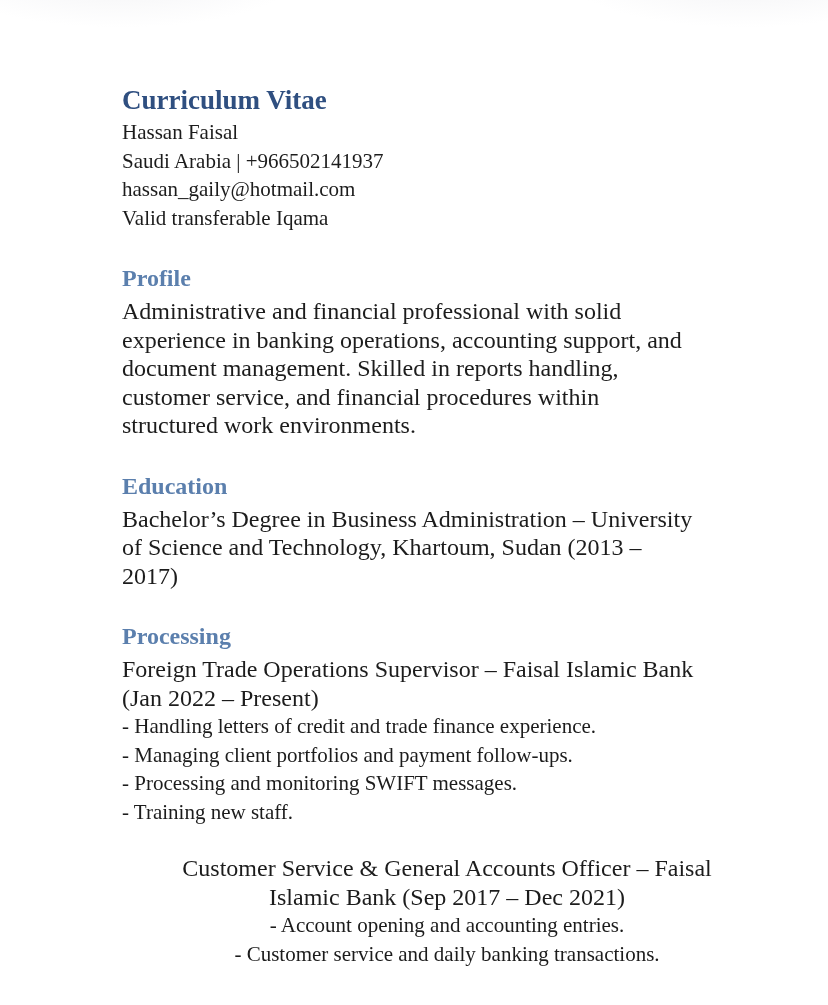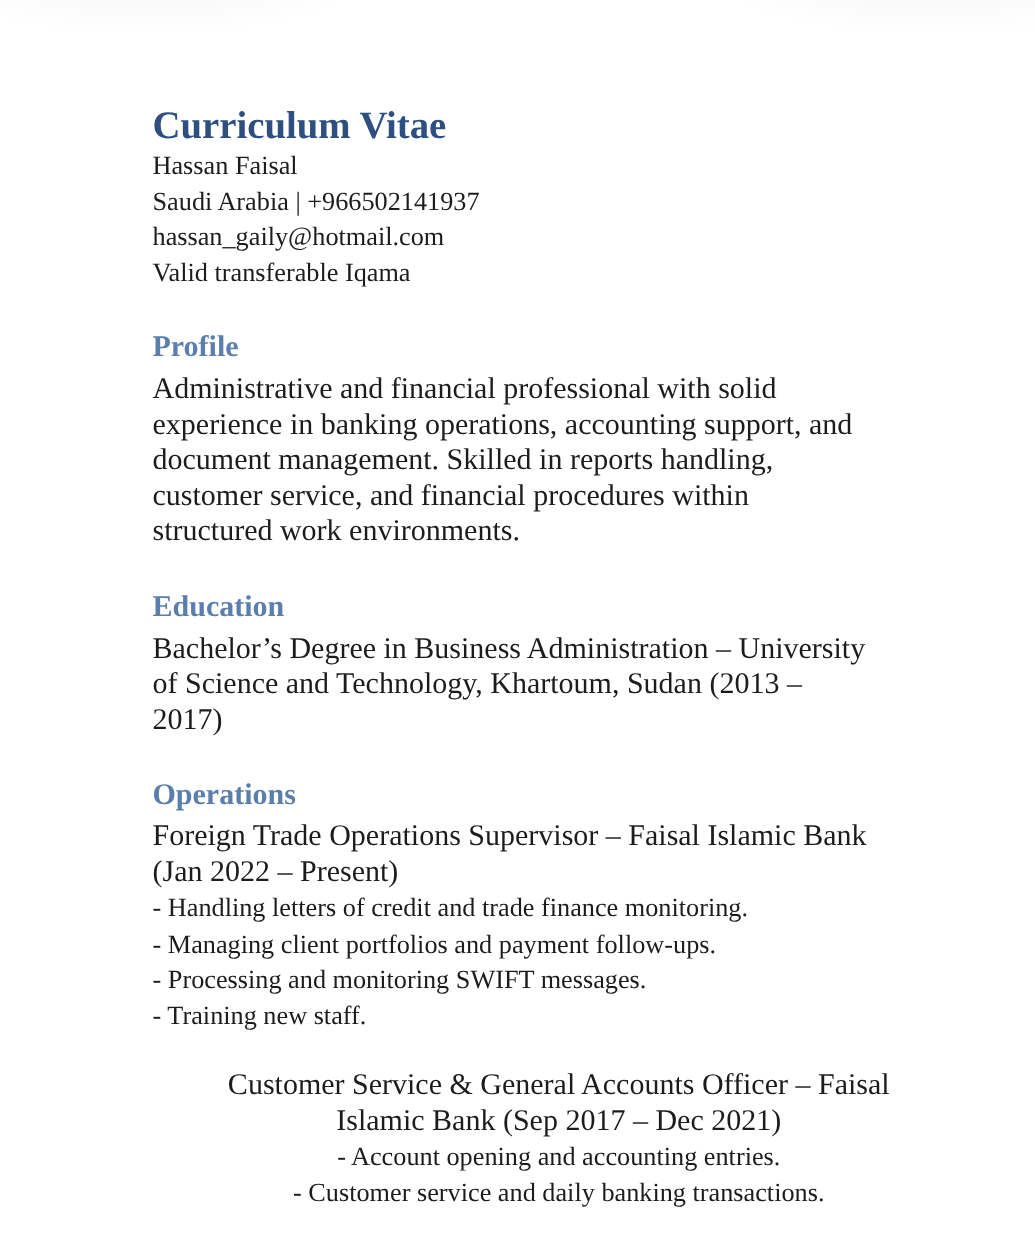--- a/index.html
+++ b/index.html
@@ -16,21 +16,21 @@
     padding: 84px 56px 0 122px;
     background:
       radial-gradient(240px 70px at 120px -25px, #f3f3f5, rgba(255,255,255,0) 75%),
       radial-gradient(240px 70px at 745px -25px, #f3f3f5, rgba(255,255,255,0) 75%),
       #ffffff;
     font-family: "Liberation Serif", "DejaVu Serif", serif;
     color: #1c1c1c;
   }
   .doc-title {
     margin: 0 0 2px 0;
-    font-size: 31px;
+    font-size: 27px;
     font-weight: bold;
     line-height: 32px;
     color: #2f4f80;
   }
   .contact-line {
     font-size: 21px;
     line-height: 28.5px;
     color: #1c1c1c;
   }
   .section-heading {
@@ -76,26 +76,26 @@
 experience in banking operations, accounting support, and
 document management. Skilled in reports handling,
 customer service, and financial procedures within
 structured work environments.</p>
 
   <h2 class="section-heading">Education</h2>
   <p class="body-text">Bachelor’s Degree in Business Administration – University
 of Science and Technology, Khartoum, Sudan (2013 –
 2017)</p>
 
-  <h2 class="section-heading">Operations</h2>
+  <h2 class="section-heading">Processing</h2>
 
   <div class="job">
     <p class="body-text">Foreign Trade Operations Supervisor – Faisal Islamic Bank
 (Jan 2022 – Present)</p>
-    <div class="bullet-line">- Handling letters of credit and trade finance monitoring.</div>
+    <div class="bullet-line">- Handling letters of credit and trade finance experience.</div>
     <div class="bullet-line">- Managing client portfolios and payment follow-ups.</div>
     <div class="bullet-line">- Processing and monitoring SWIFT messages.</div>
     <div class="bullet-line">- Training new staff.</div>
   </div>
 
   <div class="job">
     <p class="body-text">Customer Service &amp; General Accounts Officer – Faisal
 Islamic Bank (Sep 2017 – Dec 2021)</p>
     <div class="bullet-line">- Account opening and accounting entries.</div>
     <div class="bullet-line">- Customer service and daily banking transactions.</div>

